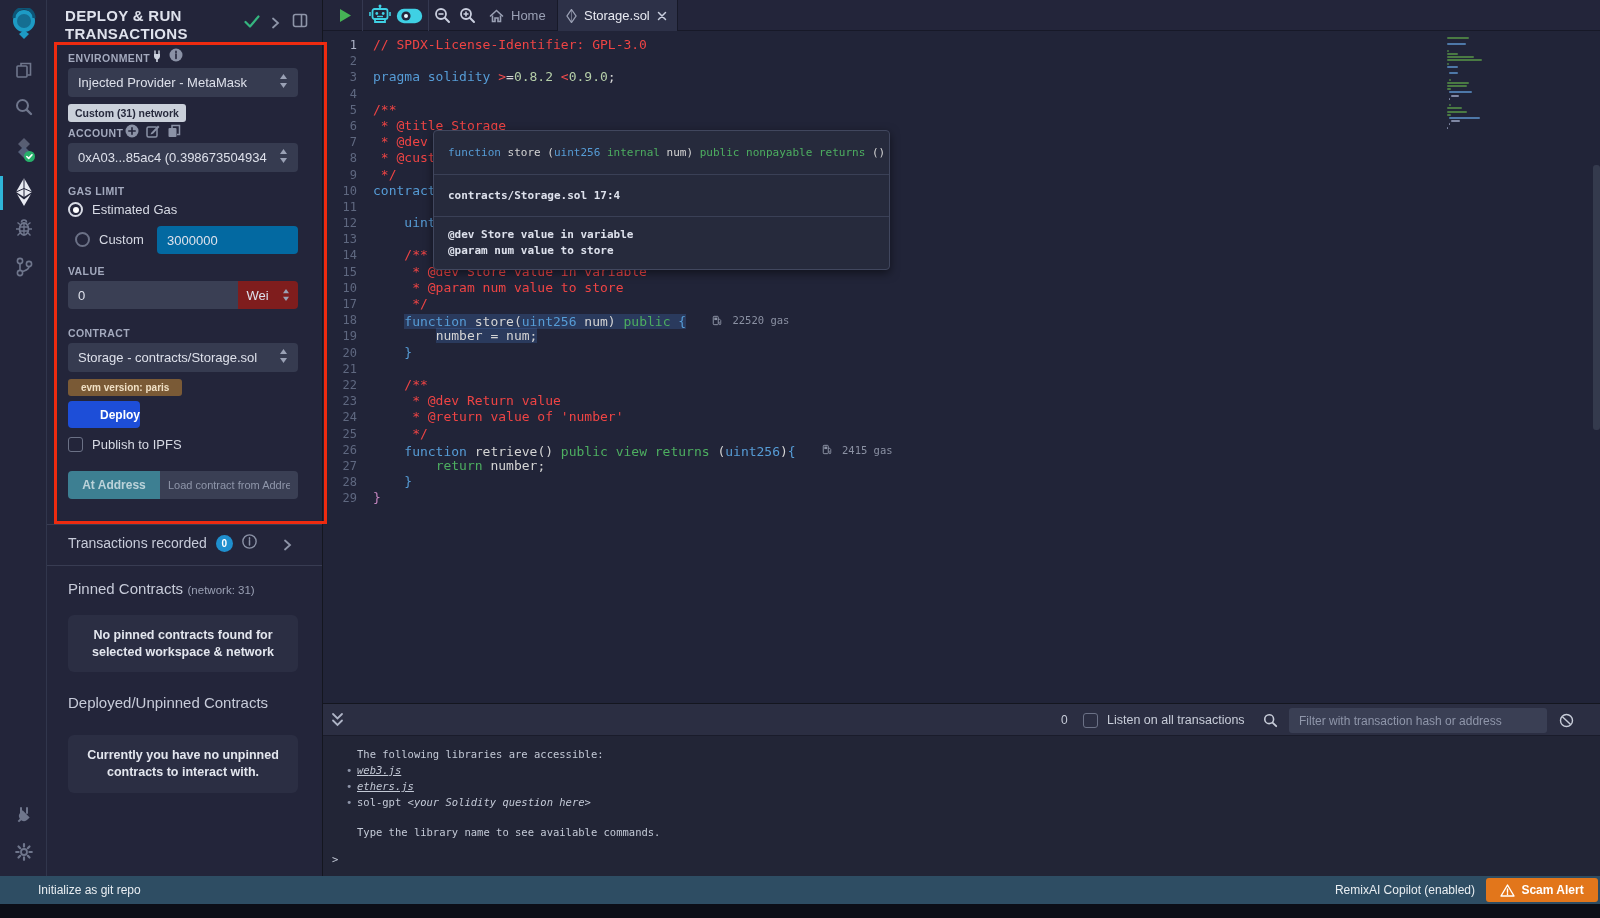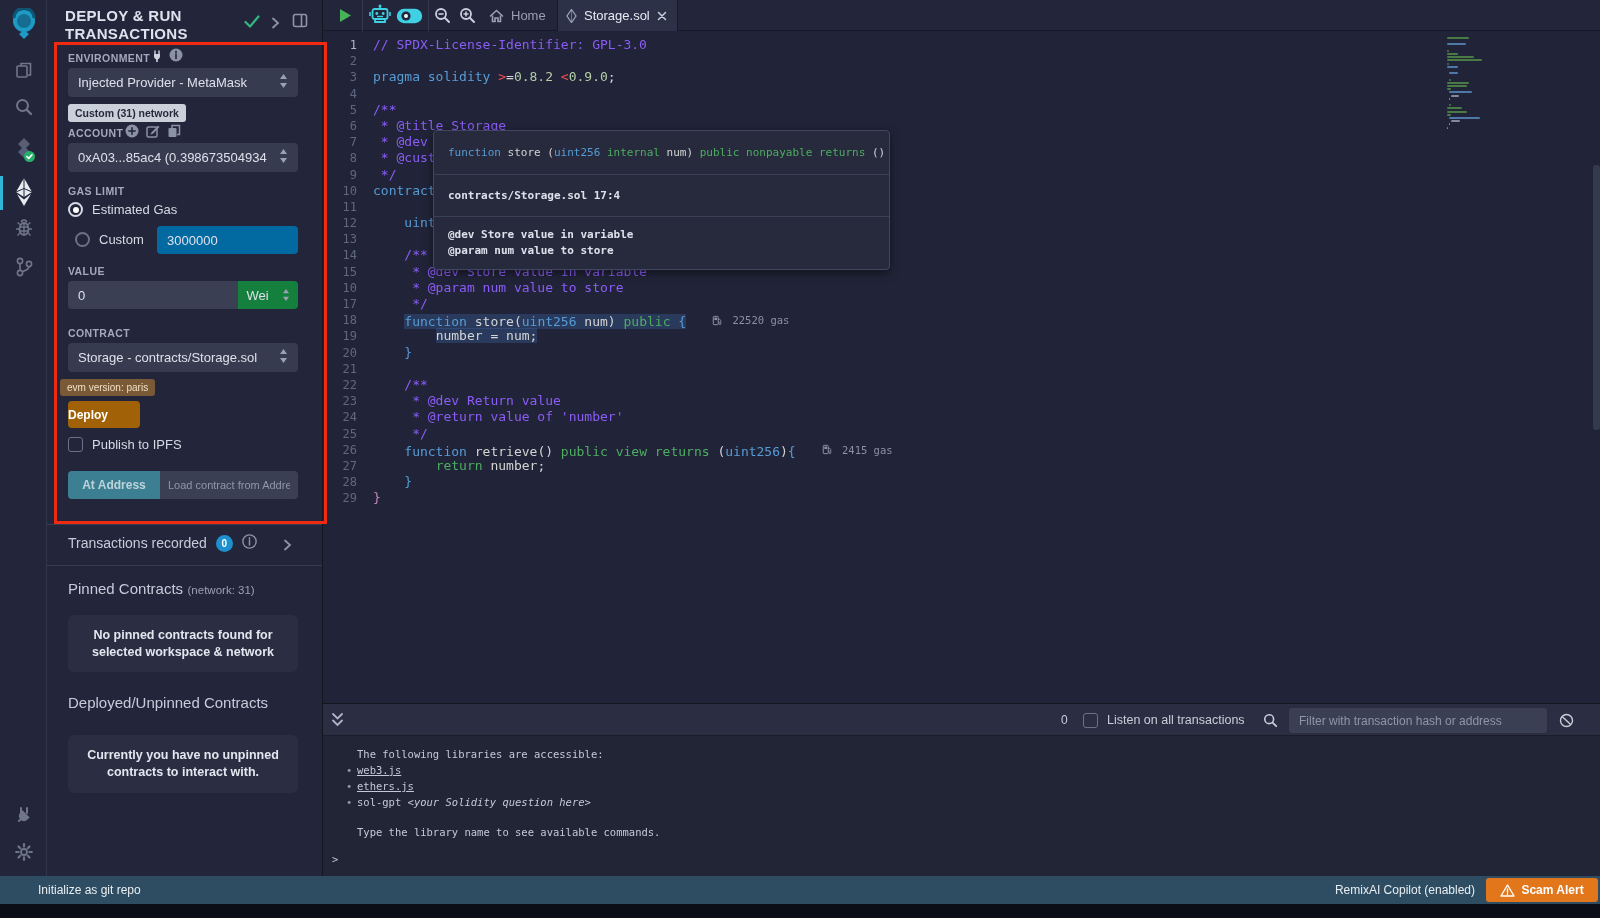--- a/index.html
+++ b/index.html
@@ -18,22 +18,22 @@
   .panel-title { position:absolute; left:18px; top:7px; width:180px; font-size:15px; font-weight:700;
                  color:#dfe2ec; letter-spacing:.3px; line-height:18px; }
   .hdr-ic { position:absolute; top:14px; }
   .lab { position:absolute; font-size:10.5px; font-weight:700; color:#a3a9bd; letter-spacing:.4px; }
   .dd { position:absolute; left:21px; width:230px; height:29px; background:#363b50; border-radius:4px;
         display:flex; align-items:center; padding:0 10px; color:#dde0ea; font-size:13px; }
   .dd .txt { overflow:hidden; white-space:nowrap; flex:1; }
   .arrows { margin-left:4px; flex:none; display:block; }
   .pillbadge { position:absolute; left:21px; background:#cad0da; color:#272a3d; font-size:10.5px; font-weight:700;
                padding:3px 7px; border-radius:3px; }
-  .evmbadge { position:absolute; left:13px; background:#7a5a36; color:#f0e0c5; font-size:10px; font-weight:400;
-              padding:3px 7px; border-radius:3px; }
+  .evmbadge { position:absolute; left:21px; background:#7a5a36; color:#f0e0c5; font-size:10px; font-weight:700;
+              padding:3px 13px; border-radius:3px; }
   .radio { width:15px; height:15px; border-radius:50%; border:2px solid #6b7186; flex:none; }
   .radio.sel { border-color:#d7dae4; position:relative; }
   .radio.sel::after { content:''; position:absolute; inset:2.5px; background:#ffffff; border-radius:50%; }
   .rowflex { position:absolute; display:flex; align-items:center; gap:9px; color:#d7dae4; font-size:13px; }
   .fieldinput { background:#0369a1; border:none; border-radius:4px; color:#dfe2ec; font-size:13px;
                 padding:0 10px; outline:none; font-family:"Liberation Sans",sans-serif; }
   .cb { width:15px; height:15px; border:1.5px solid #6b7186; border-radius:3px; background:transparent; flex:none; }
   .divider { position:absolute; left:0; width:275px; height:1px; background:#383c52; }
   .sechead { position:absolute; left:21px; font-size:15px; color:#c7cbd9; }
   .emptybox { position:absolute; left:21px; width:230px; background:#2b2e43; border-radius:6px; color:#e3e6ee;
@@ -51,21 +51,21 @@
   .tab { position:absolute; top:0; height:31px; display:flex; align-items:center; gap:7px; padding:0 10px;
          font-size:13px; color:#9aa0b4; }
   .tab.active { background:#2d3148; color:#e8eaf2; border-left:1px solid #171928; border-right:1px solid #171928;padding-left:8px; }
   #code-wrap { position:absolute; left:0; top:31px; width:1118px; height:672px; padding-top:6px; cursor:text; }
   .code-line { display:flex; height:16.2px; font-family:"DejaVu Sans Mono","Liberation Mono",monospace;
                font-size:13px; line-height:16.2px; }
   .ln { width:50px; text-align:right; padding-right:16px; color:#5f6880; flex:none;
         font-family:"DejaVu Sans Mono",monospace; font-size:12px; }
   .ln-active { color:#aeb4c8; }
   .lc { white-space:pre; }
-  .tok-c{color:#8b5cf6} .tok-k{color:#569CD6} .tok-g{color:#4DAE60} .tok-n{color:#B5CEA8}
+  .tok-c{color:#ef4444} .tok-k{color:#569CD6} .tok-g{color:#4DAE60} .tok-n{color:#B5CEA8}
   .tok-r{color:#F14C4C} .tok-w{color:#D4D4D4} .tok-p{color:#C586C0} .tok-b{color:#569CD6}
   .tok-hl{background:rgba(62,110,180,.30)}
   .gas { margin-left:26px; font-size:10.5px; color:#8b91a3; display:inline-flex; align-items:center; gap:4px;
          font-family:"DejaVu Sans Mono",monospace; }
   #minimap { position:absolute; left:1118px; top:31px; width:110px; height:672px; }
   .mm-bar { position:absolute; height:2px; border-radius:1px; }
   #scroll-thumb { position:absolute; left:1270px; top:165px; width:7px; height:265px; background:#343a4d; border-radius:3px; }
 
   
   #tooltip { position:absolute; left:110px; top:130px; width:457px; background:#262a3c;
@@ -79,21 +79,21 @@
   #tt-gas { height:40px; font-size:11px; font-weight:700; }
 
   
   #terminal { position:absolute; left:322px; top:703px; width:1278px; height:173px; background:#222536;
               border-left:1px solid #14161f; z-index:3; }
   #term-header { position:absolute; left:0; top:0; width:100%; height:33px; background:#2b2e42;
                  border-top:1px solid #14161f; border-bottom:1px solid #1a1c2b; }
   .term-line { position:absolute; font-family:"DejaVu Sans Mono","Liberation Mono",monospace; font-size:10.5px;
                color:#c3c9d6; white-space:pre; }
   .term-bullet { position:absolute; color:#8f96aa; font-size:10.5px; font-family:"DejaVu Sans Mono",monospace; }
-  .term-link { text-decoration:underline; }
+  .term-link { text-decoration:underline;font-style:italic; }
   #term-filter { position:absolute; left:966px; top:4px; width:258px; height:25px; background:#3a3f54;
                  border:none; border-radius:3px; padding:0 10px; color:#dfe2ec; font-size:12px; outline:none;
                  font-family:"Liberation Sans",sans-serif; }
   #term-filter::placeholder { color:#8f96aa; }
 
   
   #statusbar { position:absolute; left:0; top:876px; width:1600px; height:28px; background:#2e4d63; z-index:6;
                color:#e8edf1; font-size:12px; }
   #scam-btn { position:absolute; left:1486px; top:2px; width:112px; height:24px; background:#e2761b;
               border-radius:3px; display:flex; align-items:center; justify-content:center; gap:6px;
@@ -258,41 +258,41 @@
       <span>Estimated Gas</span>
     </div>
     <div class="rowflex" style="left:28px;top:232px">
       <span class="radio"></span>
       <span>Custom</span>
     </div>
     <input class="fieldinput" style="position: absolute; left: 110px; top: 226px; width: 141px; height: 28px;" value="3000000">
 
     <span class="lab" style="left:21px;top:265px">VALUE</span>
     <input class="fieldinput" style="position: absolute; left: 21px; top: 281px; width: 170px; height: 28px; border-radius: 4px 0px 0px 4px; background: rgb(58, 63, 84);" value="0">
-    <div style="position:absolute;left:191px;top:281px;width:60px;height:28px;background:#15803d;border-radius:0 4px 4px 0;display:flex;align-items:center;justify-content:center;gap:13px;color:#dde0ea;font-size:13px">
+    <div style="position:absolute;left:191px;top:281px;width:60px;height:28px;background:#7f1d1d;border-radius:0 4px 4px 0;display:flex;align-items:center;justify-content:center;gap:13px;color:#dde0ea;font-size:13px">
       <span>Wei</span>
       <svg width="8" height="12" viewBox="0 0 9 14">
           <path d="M4.5 0 L8 5 H1 Z" fill="#9aa1b5"></path>
           <path d="M4.5 14 L1 9 H8 Z" fill="#9aa1b5"></path>
         </svg>
     </div>
 
     <span class="lab" style="left:21px;top:327px">CONTRACT</span>
     <div class="dd" style="top:343px">
       <span class="txt">Storage - contracts/Storage.sol</span>
       <span class="arrows">
         <svg width="9" height="14" viewBox="0 0 9 14">
             <path d="M4.5 0 L8 5 H1 Z" fill="#9aa1b5"></path>
             <path d="M4.5 14 L1 9 H8 Z" fill="#9aa1b5"></path>
           </svg>
       </span>
     </div>
     <span class="evmbadge" style="top:379px">evm version: paris</span>
 
-    <div style="position:absolute;left:21px;top:401px;width:72px;height:27px;background:#a16207;border-radius:4px;display:flex;align-items:center;justify-content:flex-start;color:#fff;font-size:12px;font-weight:700">
+    <div style="position:absolute;left:21px;top:401px;width:72px;height:27px;background:#1d4ed8;border-radius:4px;display:flex;align-items:center;justify-content:flex-end;color:#fff;font-size:12px;font-weight:700">
       <span>Deploy</span>
     </div>
 
     <div class="rowflex" style="left:21px;top:437px">
       <span class="cb"></span>
       <span>Publish to IPFS</span>
     </div>
 
     <div style="position:absolute;left:21px;top:471px;width:92px;height:28px;background:#3d7f92;border-radius:4px 0 0 4px;display:flex;align-items:center;justify-content:center;color:rgba(255,255,255,.65);font-size:12px;font-weight:700">
       <span>At Address</span>

